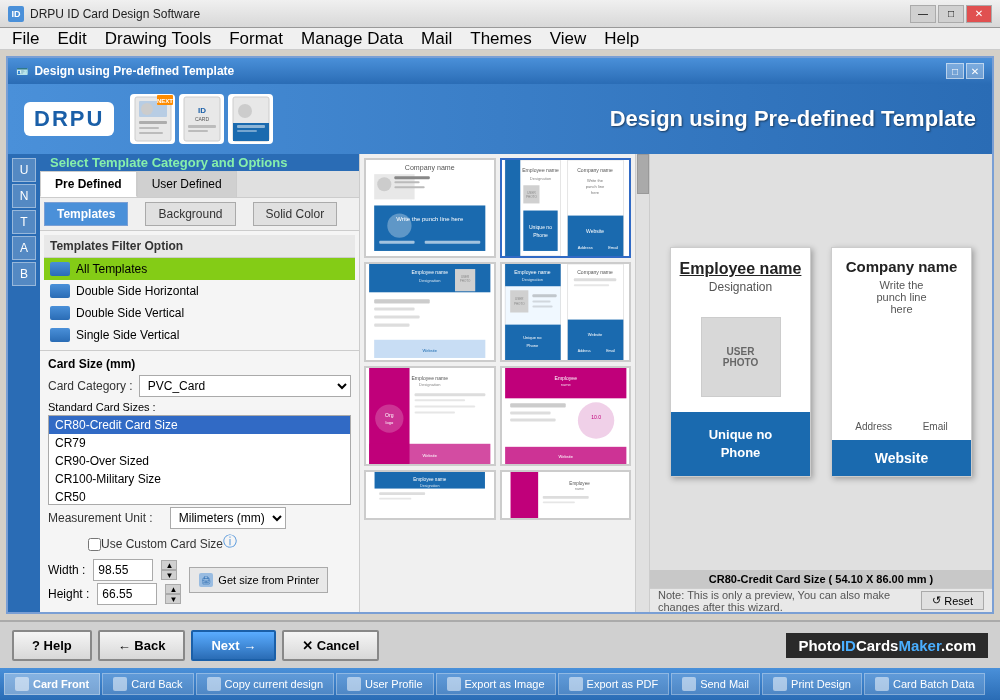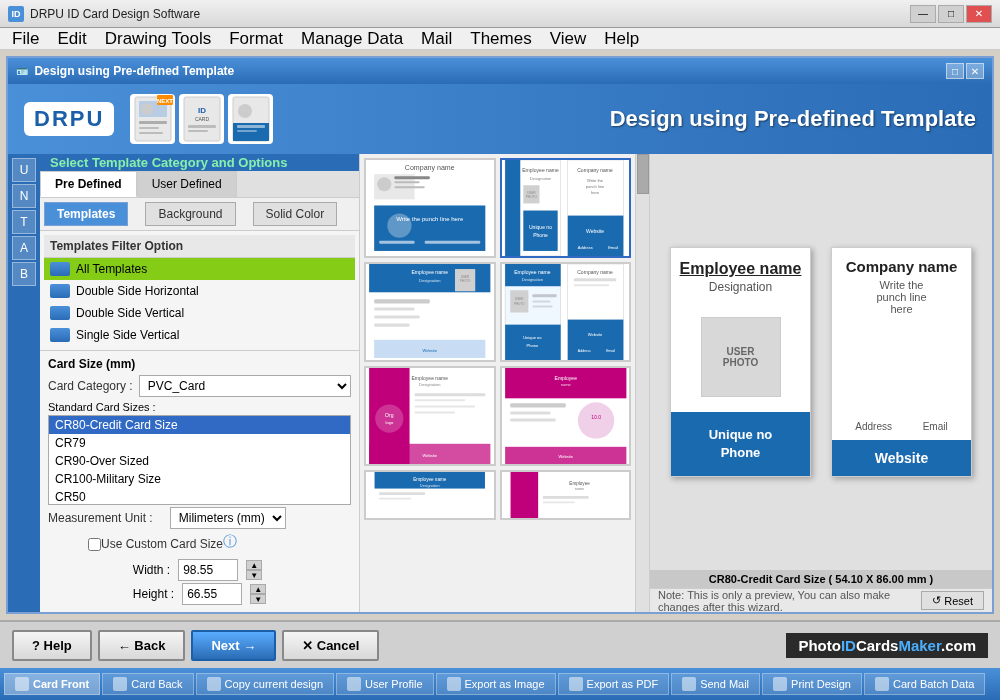--- a/index.html
+++ b/index.html
@@ -728,21 +728,21 @@
               <option>Milimeters (mm)</option>
             </select>
           </div>
 
           <div class="checkbox-row">
             <input type="checkbox" style="">
             <span class="form-label">Use Custom Card Size</span>
             <span class="help-icon">ⓘ</span>
           </div>
 
-          <div style="display:flex; gap:8px; align-items:center; margin-top:4px;flex-direction:column;">
+          <div style="display:flex; gap:8px; align-items:center; margin-top:4px;">
             <div>
               <div class="wh-row">
                 <span class="wh-label">Width :</span>
                 <input type="text" class="wh-input" value="98.55" style="">
                 <div style="display:flex;flex-direction:column;">
                   <div class="spinner-btn">▲</div>
                   <div class="spinner-btn">▼</div>
                 </div>
               </div>
               <div class="wh-row" style="margin-top:2px;">

